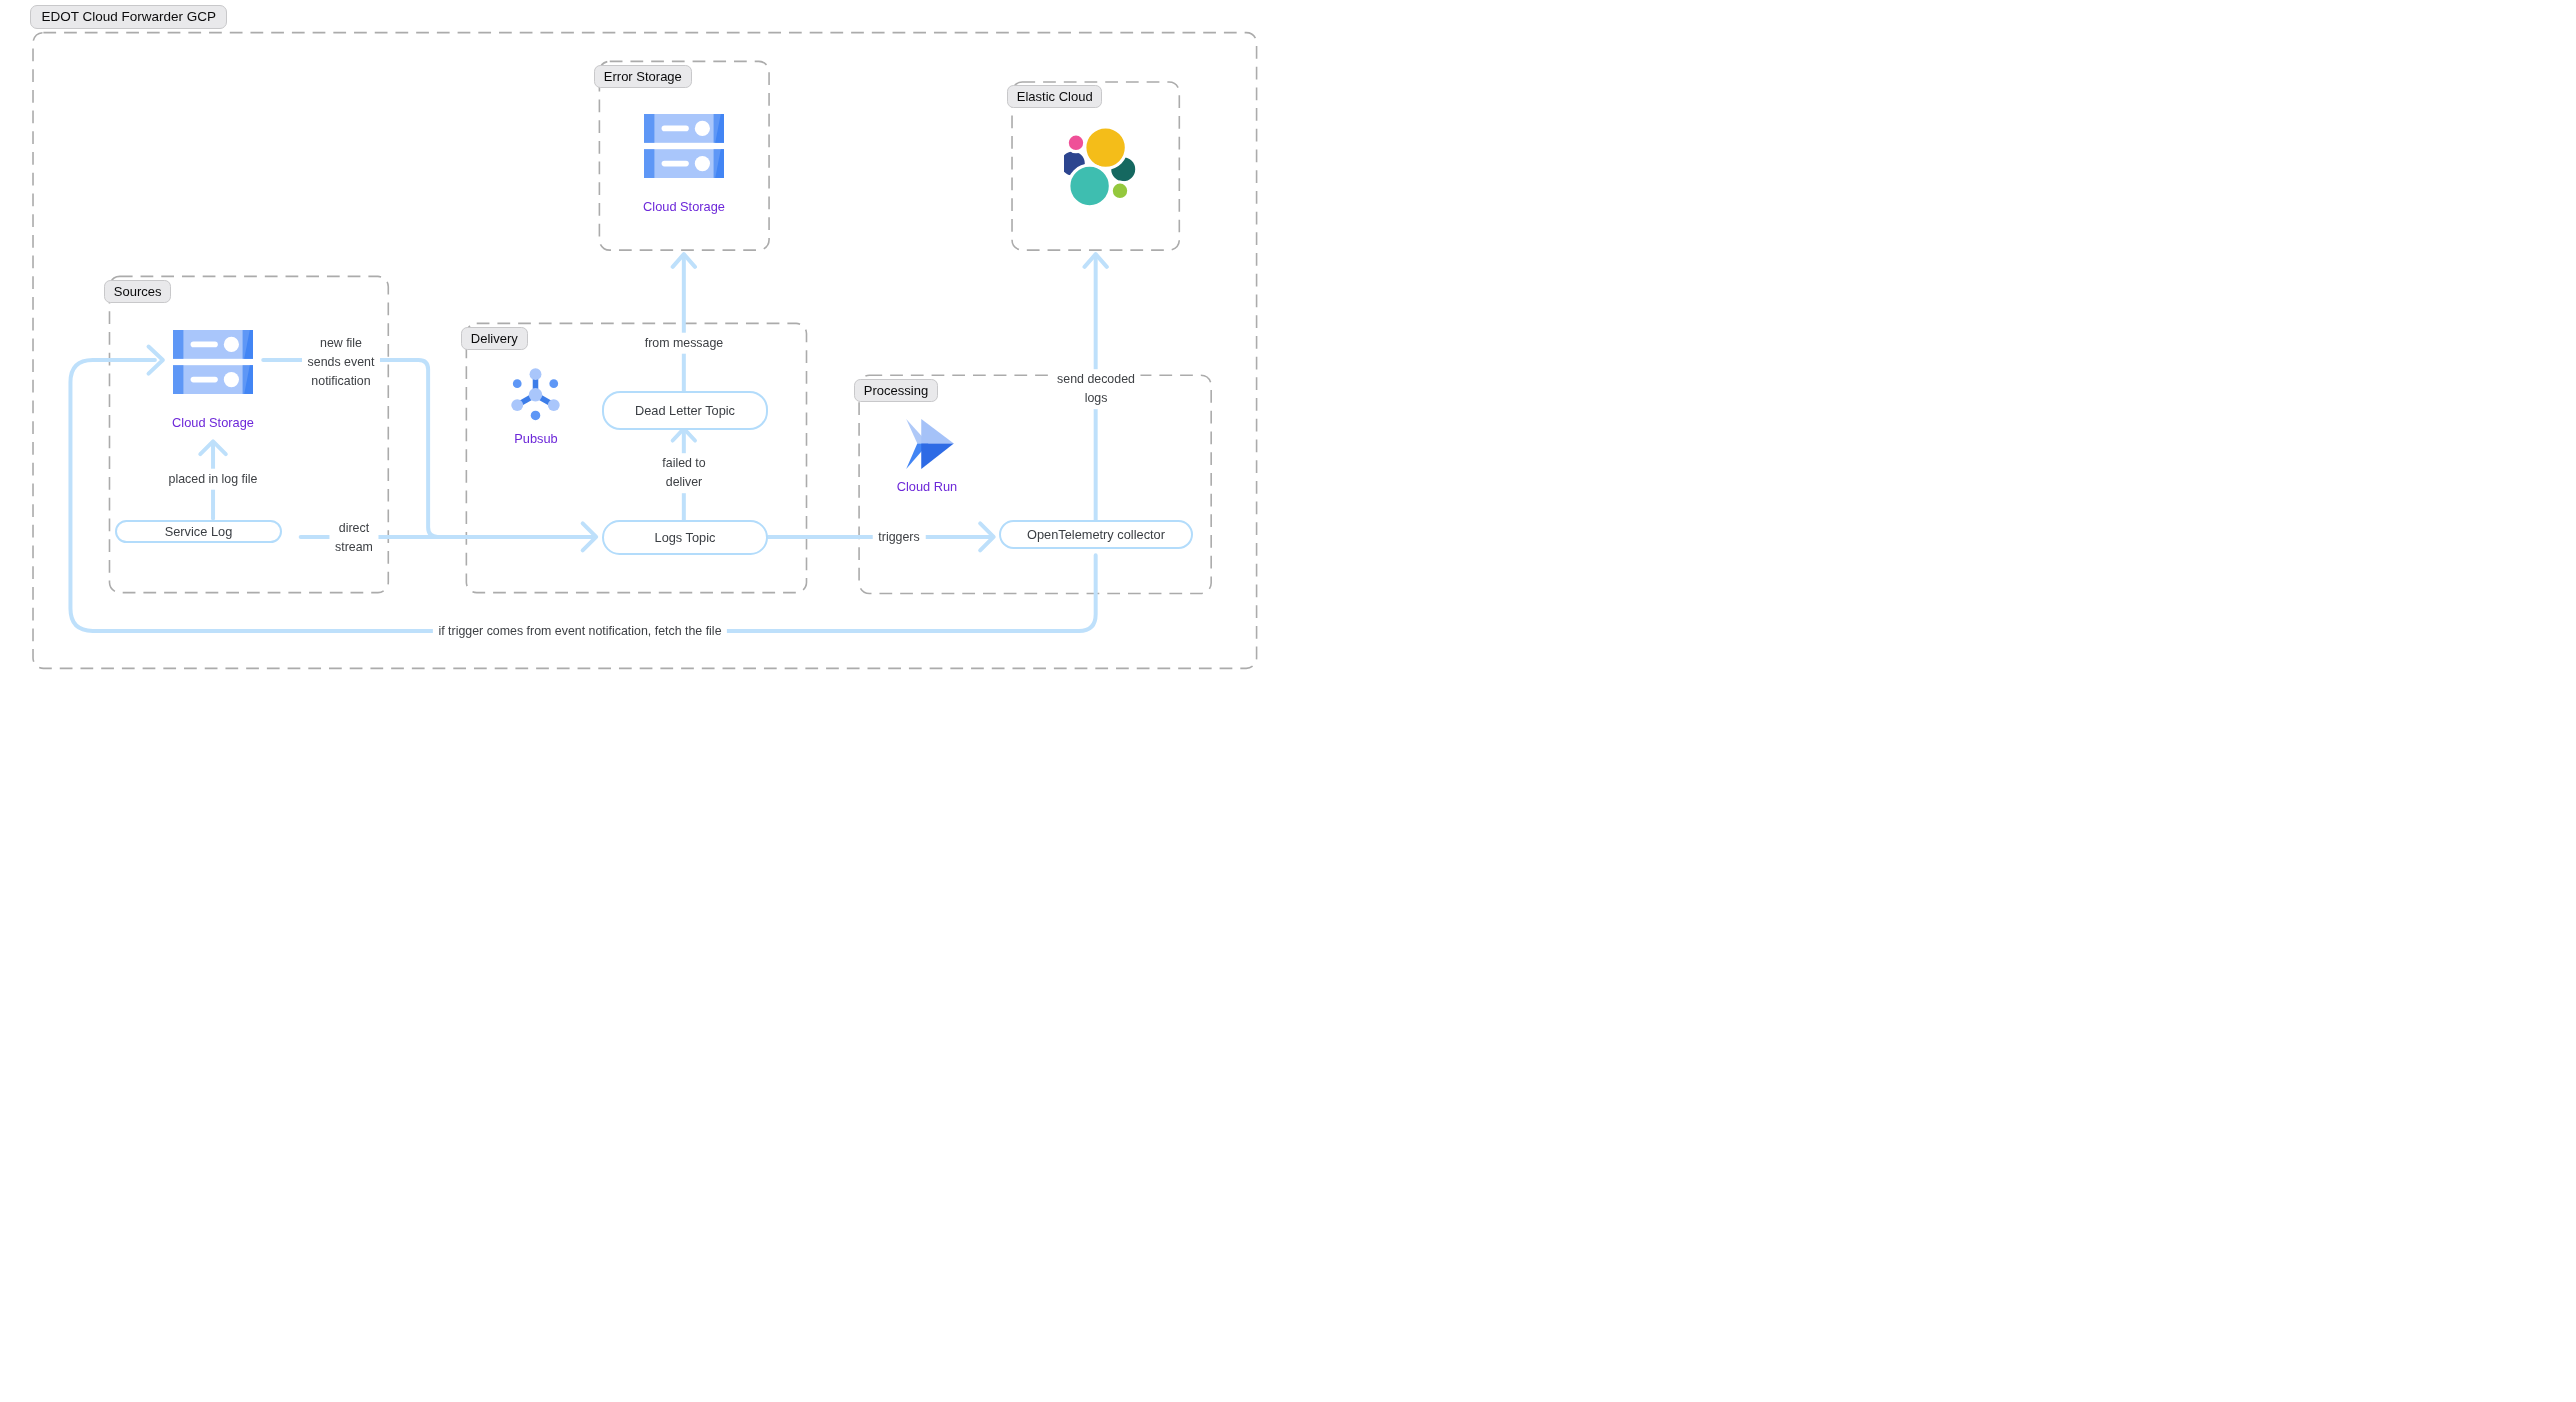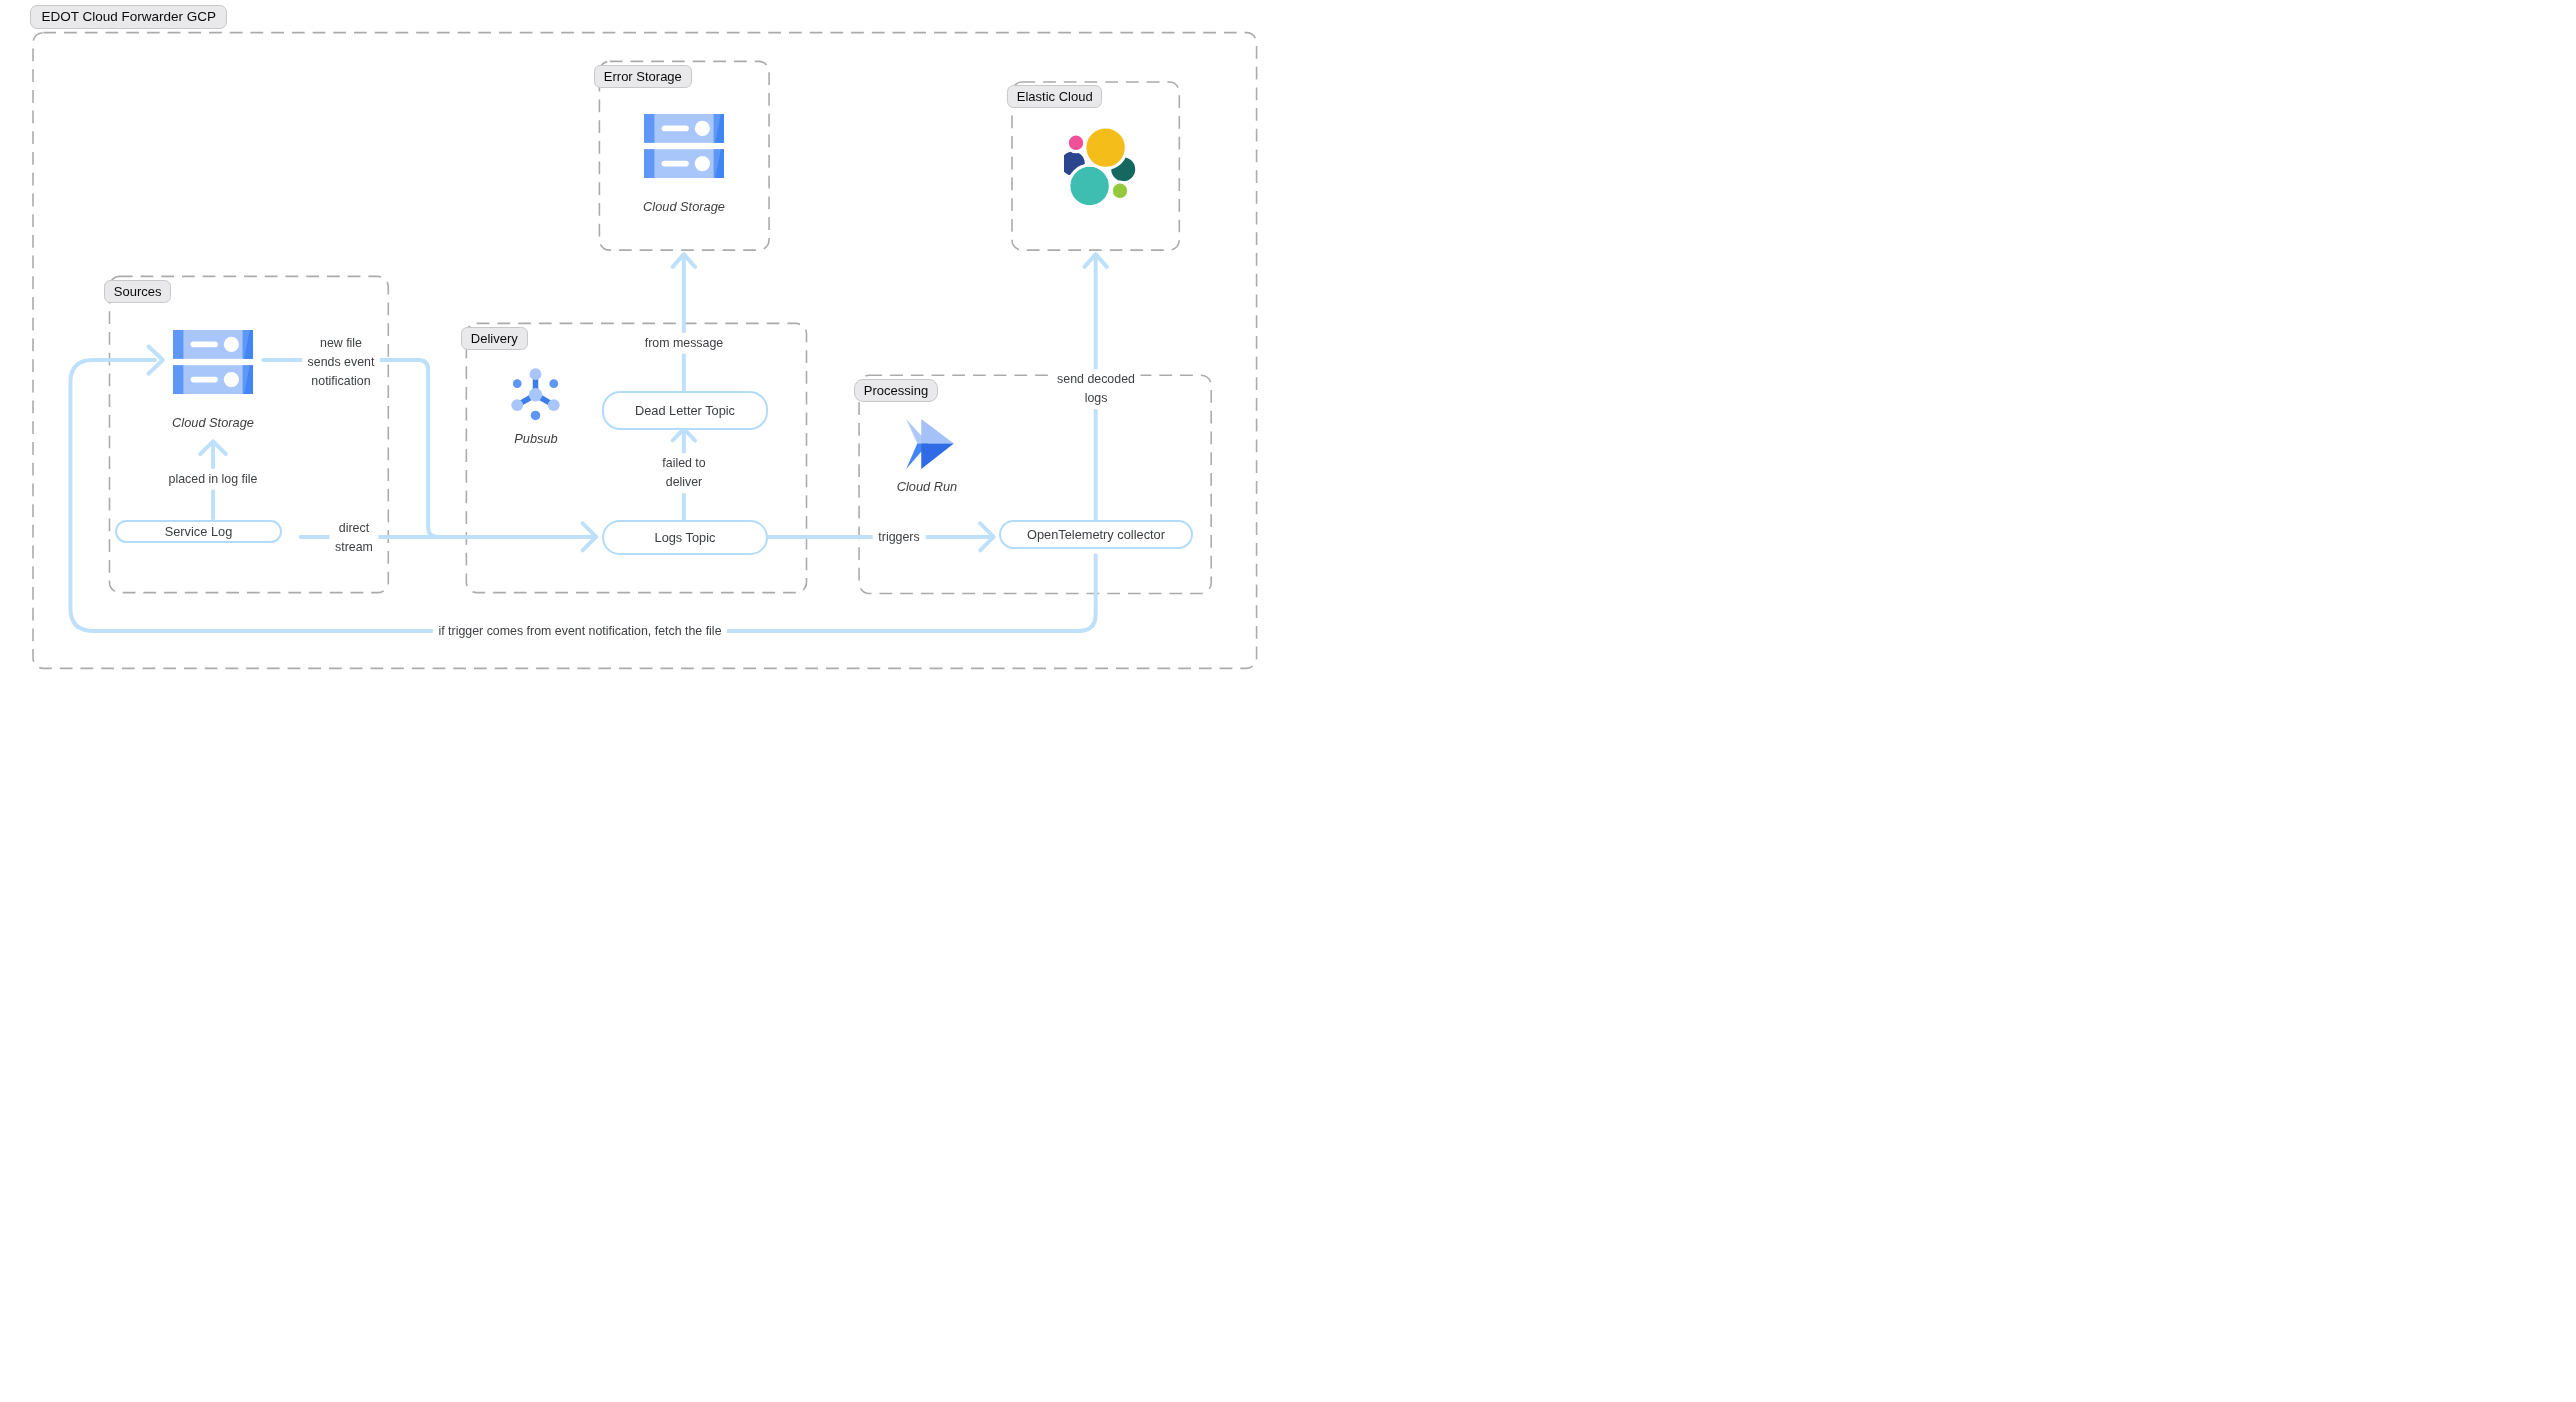--- a/index.html
+++ b/index.html
@@ -10,21 +10,21 @@
   .flow{fill:none;stroke:var(--arrow,#BEE0FB);stroke-width:5;stroke-linecap:round;stroke-linejoin:round;}
   .head{fill:none;stroke:var(--arrow,#BEE0FB);stroke-width:5;stroke-linecap:round;stroke-linejoin:round;}
   .badge{position:absolute;background:var(--badge_bg,#E9E9EB);border:0.8px solid var(--badge_border,#C8C8CA);
          border-radius:6.4px;padding:1.6px 8.8px;font-size:13px;color:#0b0b0c;z-index:7;white-space:nowrap;line-height:17.5px;}
   .title-badge{font-size:13.5px;padding:2.4px 10.4px;}
   .pill{position:absolute;background:#fff;border:2.4px solid var(--pill,#B3DCFB);border-radius:18.3px;
         display:flex;align-items:center;justify-content:center;font-size:12.8px;color:#3a3e43;
         z-index:5;box-sizing:border-box;white-space:nowrap;}
   .edge{position:absolute;transform:translate(-50%,-50%);background:#fff;color:var(--label_ink,#3E4145);
         font-size:12.4px;line-height:19px;text-align:center;white-space:pre-line;padding:0.8px 5.6px;z-index:6;}
-  .nlabel{position:absolute;transform:translate(-50%,-50%);color:#404040;font-size:12.8px;z-index:6;white-space:nowrap;font-style:italic;}
+  .nlabel{position:absolute;transform:translate(-50%,-50%);color:#6d28d9;font-size:12.8px;z-index:6;white-space:nowrap;}
   .icon{position:absolute;z-index:5;}
   
   .gcp-body{fill:var(--gcp_light,#A9C6FB);} .gcp-mid{fill:var(--gcp_mid,#5E97F6);} .gcp-dark{fill:var(--gcp_dark,#4285F4);}
   .white{fill:#ffffff;}
   .ps-light{fill:var(--gcp_light,#A9C6FB);} .ps-mid{fill:var(--gcp_mid,#5E97F6);}
   .ps-link{stroke:var(--ps_link,#3D7DE8);stroke-width:7;stroke-linecap:butt;}
   .run-lt{fill:var(--run_light,#AFC9F8);} .run-lb{fill:var(--gcp_dark,#4285F4);}
   .run-rt{fill:var(--run_light2,#A5C2F8);} .run-rb{fill:var(--run_dark,#2E6BE5);}
   .el{stroke:#ffffff;stroke-width:4;}
   .el-yellow{fill:var(--el_yellow,#F4BD19);} .el-pink{fill:var(--el_pink,#EF5098);}
@@ -67,21 +67,21 @@
 
     <path class="flow" d="M1375 652 L1375 322"></path>
     <polyline class="head" points="1361,335 1375,319 1389,335"></polyline>
   </svg>
 
   <div class="badge title-badge" style="left:30px;top:4.8px;border-radius:7px;">EDOT Cloud Forwarder GCP</div>
   <div class="badge" style="left:104px;top:280px;">Sources</div>
   <div class="badge" style="left:461px;top:327px;text-align:center;">Delivery</div>
   <div class="badge" style="left:594px;top:65px;">Error Storage</div>
   <div class="badge" style="left:1007px;top:85px;">Elastic Cloud</div>
-  <div class="badge" style="left:854px;top:379px;border-radius:9px;">Processing</div>
+  <div class="badge" style="left:854px;top:379px;">Processing</div>
 
   <div class="pill" style="left:115px;top:520px;width:167px;height:23px;">
     <span>Service Log</span>
   </div>
   <div class="pill" style="left:602px;top:391px;width:166px;height:39px;">
     <span>Dead Letter Topic</span>
   </div>
   <div class="pill" style="left:602px;top:520px;width:166px;height:35px;">
     <span>Logs Topic</span>
   </div>

